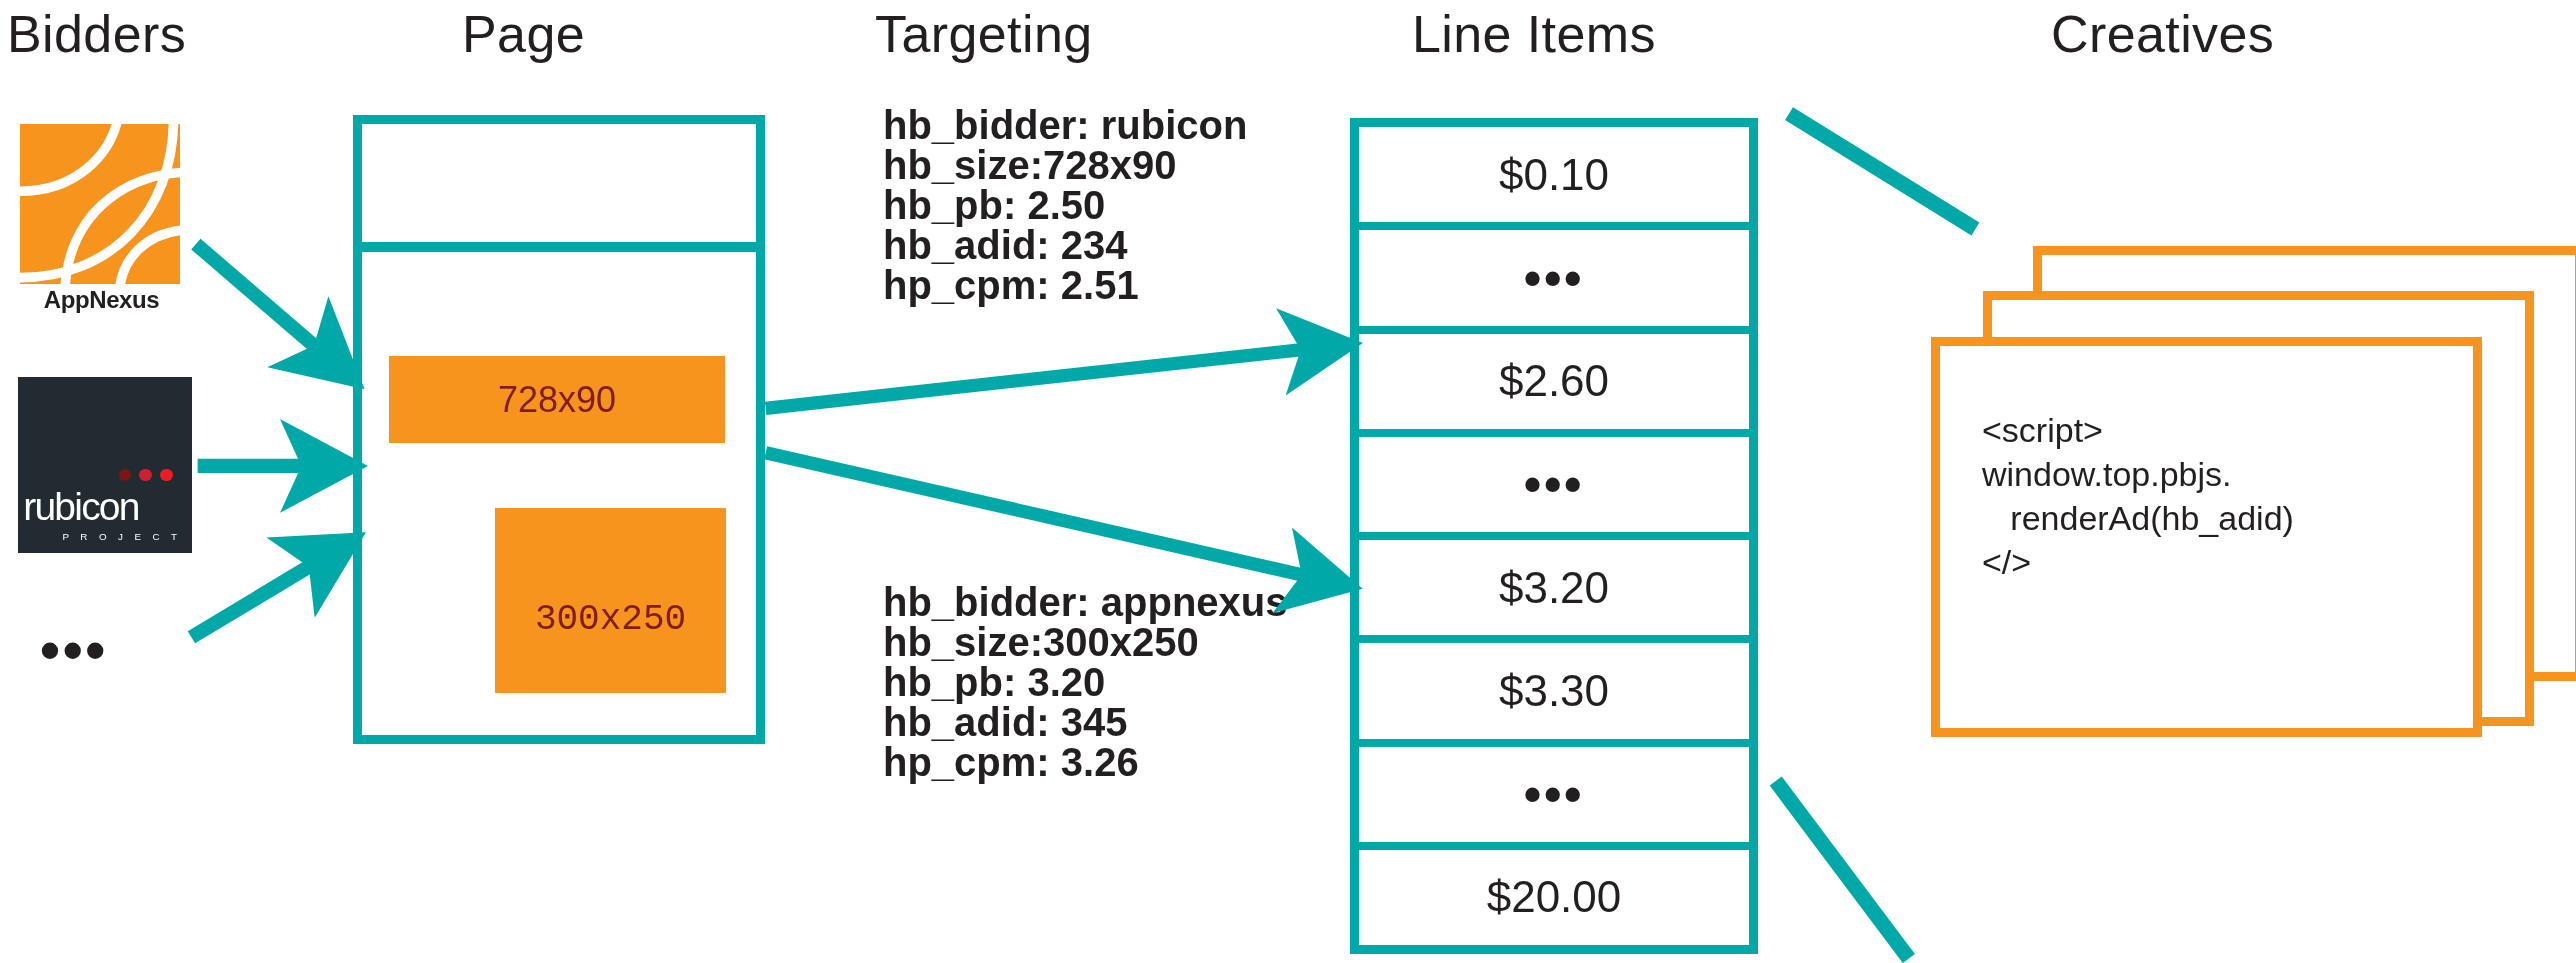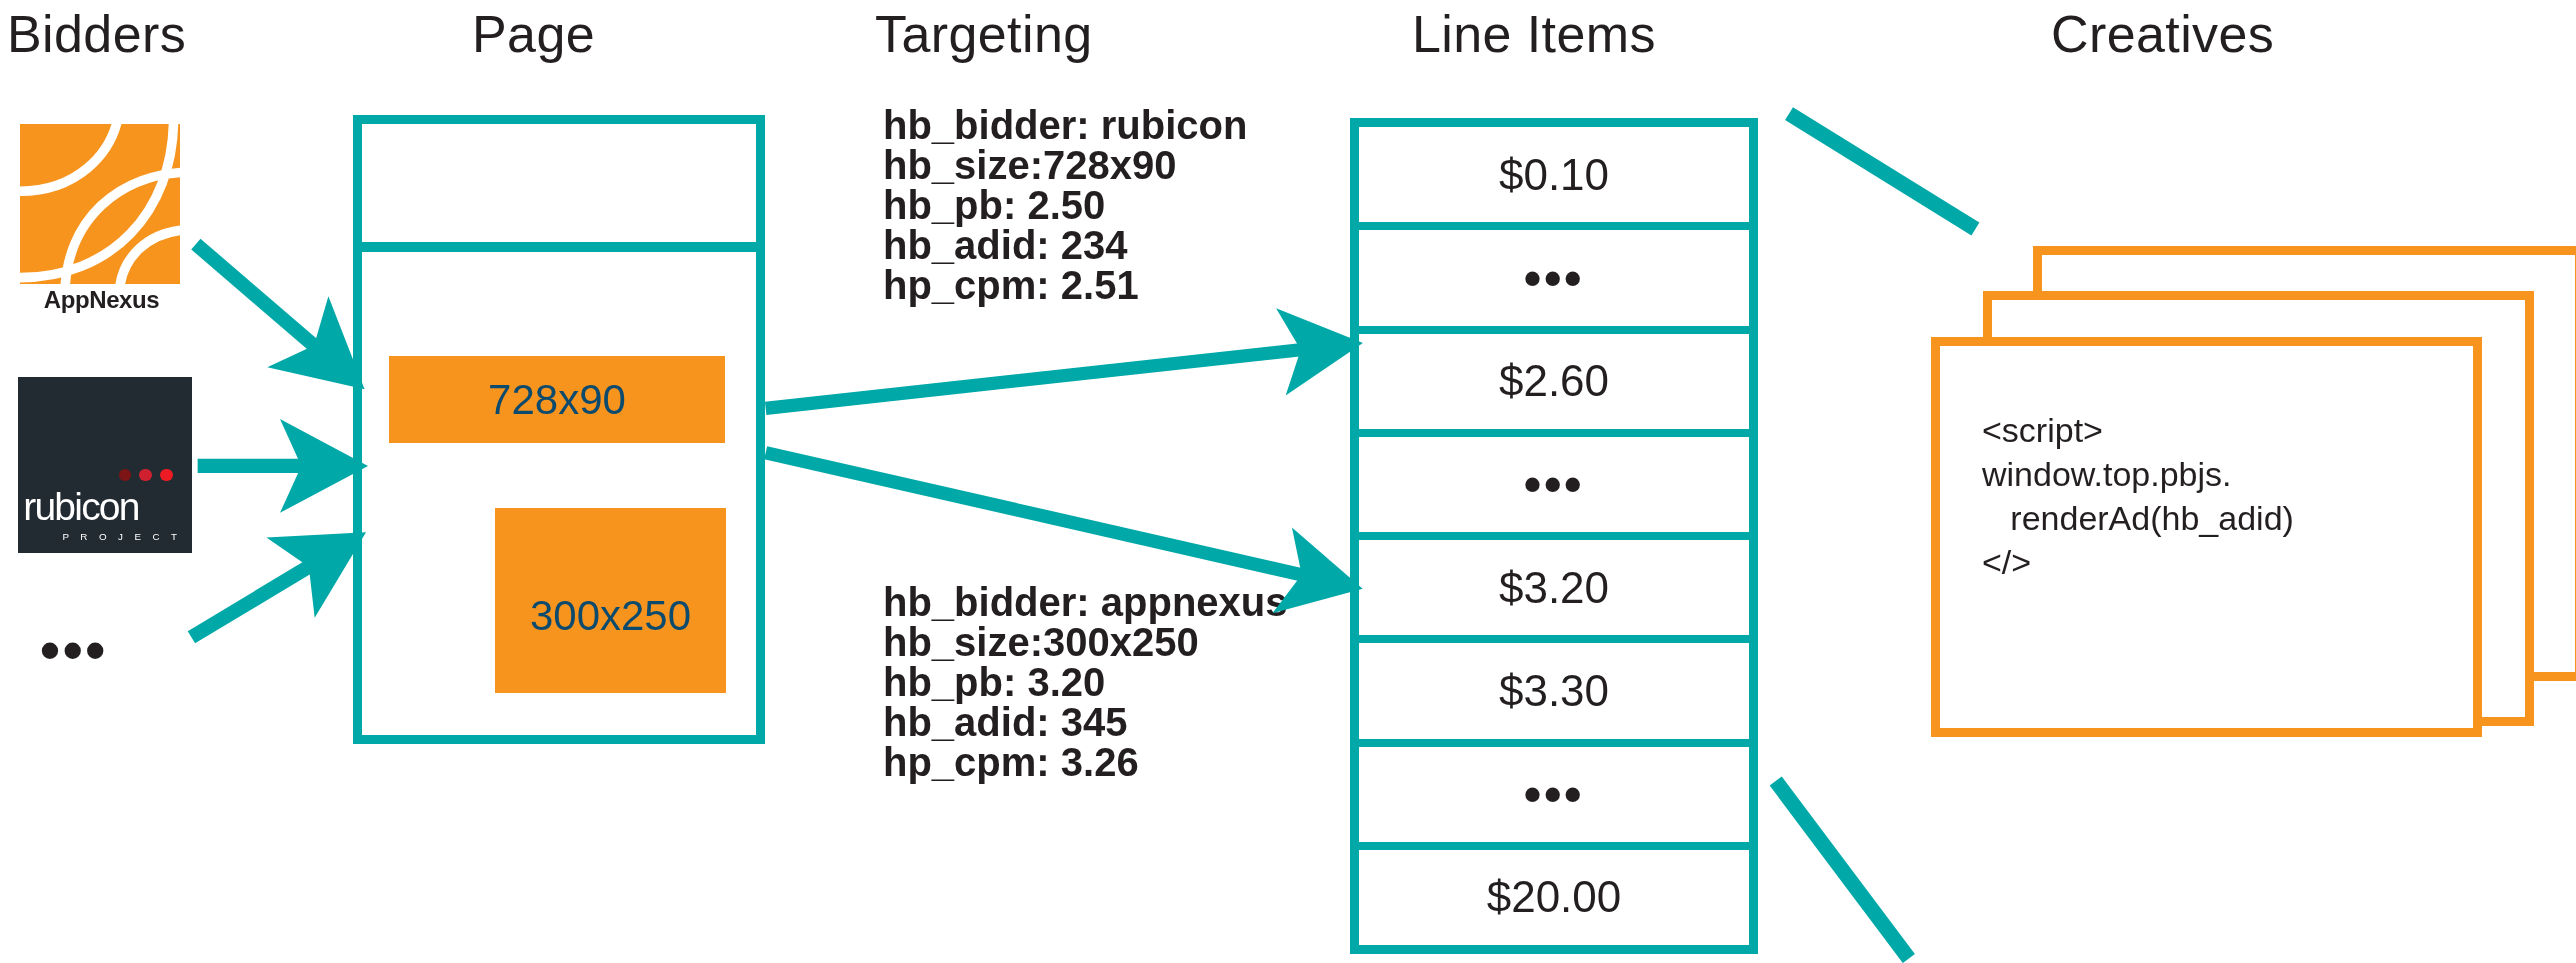--- a/index.html
+++ b/index.html
@@ -27,25 +27,25 @@
     font-size:9.8px;color:#fff;letter-spacing:4.4px;}
   .rubicon-dots{position:absolute;right:19.5px;bottom:69px;}
   .rdot{display:inline-block;width:12.4px;height:12.4px;border-radius:50%;margin-left:4.4px;}
   .ellipsis-bidders{position:absolute;left:40px;top:622px;
     font-size:57px;font-weight:bold;color:#231f20;letter-spacing:2.7px;line-height:1;}
 
   
   .page-box{position:absolute;left:353px;top:115px;width:412px;height:629px;
     border:9.8px solid #00a8a8;box-sizing:border-box;background:#fff;}
   .page-divider{position:absolute;left:353px;top:242px;width:412px;height:9.8px;background:#00a8a8;}
-  .slot{position:absolute;background:#f7941e;color:#0c4a6e;display:flex;
-    align-items:center;justify-content:center;font-size:42px;letter-spacing:0px;text-align:center;}
+  .slot{position:absolute;background:#f7941e;color:#7f1d1d;display:flex;
+    align-items:center;justify-content:center;font-size:36px;letter-spacing:0px;text-align:center;}
   .slot-728{left:389px;top:356px;width:336px;height:87px;}
   .slot-300{left:495px;top:508px;width:231px;height:185px;
-    align-items:flex-end;padding-bottom:53px;box-sizing:border-box;}
+    align-items:flex-end;padding-bottom:53px;box-sizing:border-box;font-family:Liberation Mono, monospace;}
 
   
   .targeting{position:absolute;font-size:40px;font-weight:bold;color:#231f20;
     line-height:40px;white-space:pre;margin-left:33px;}
   .targeting-1{left:850px;top:105px;}
   .targeting-2{left:850px;top:582px;}
 
   
   .li-box{position:absolute;left:1350px;top:118px;width:408px;height:836px;
     border:9.8px solid #00a8a8;box-sizing:border-box;background:#fff;
@@ -66,21 +66,21 @@
 
   svg.overlay{position:absolute;left:0;top:0;width:2576px;height:963px;
     pointer-events:none;}
 </style>
 </head>
 <body>
 
 <div class="stage">
 
   <div class="col-header" style="left:7px">Bidders</div>
-  <div class="col-header" style="left:472px">Page</div>
+  <div class="col-header" style="left:462px">Page</div>
   <div class="col-header" style="left:875px">Targeting</div>
   <div class="col-header" style="left:1412px">Line Items</div>
   <div class="col-header" style="left:2051px">Creatives</div>
 
   <div class="appnexus-logo">
     <svg viewBox="0 0 100 100" width="160" height="160" aria-hidden="true">
       <defs>
         <clipPath id="apnClip">
             <rect x="0" y="0" width="100" height="100"></rect>
           </clipPath>

